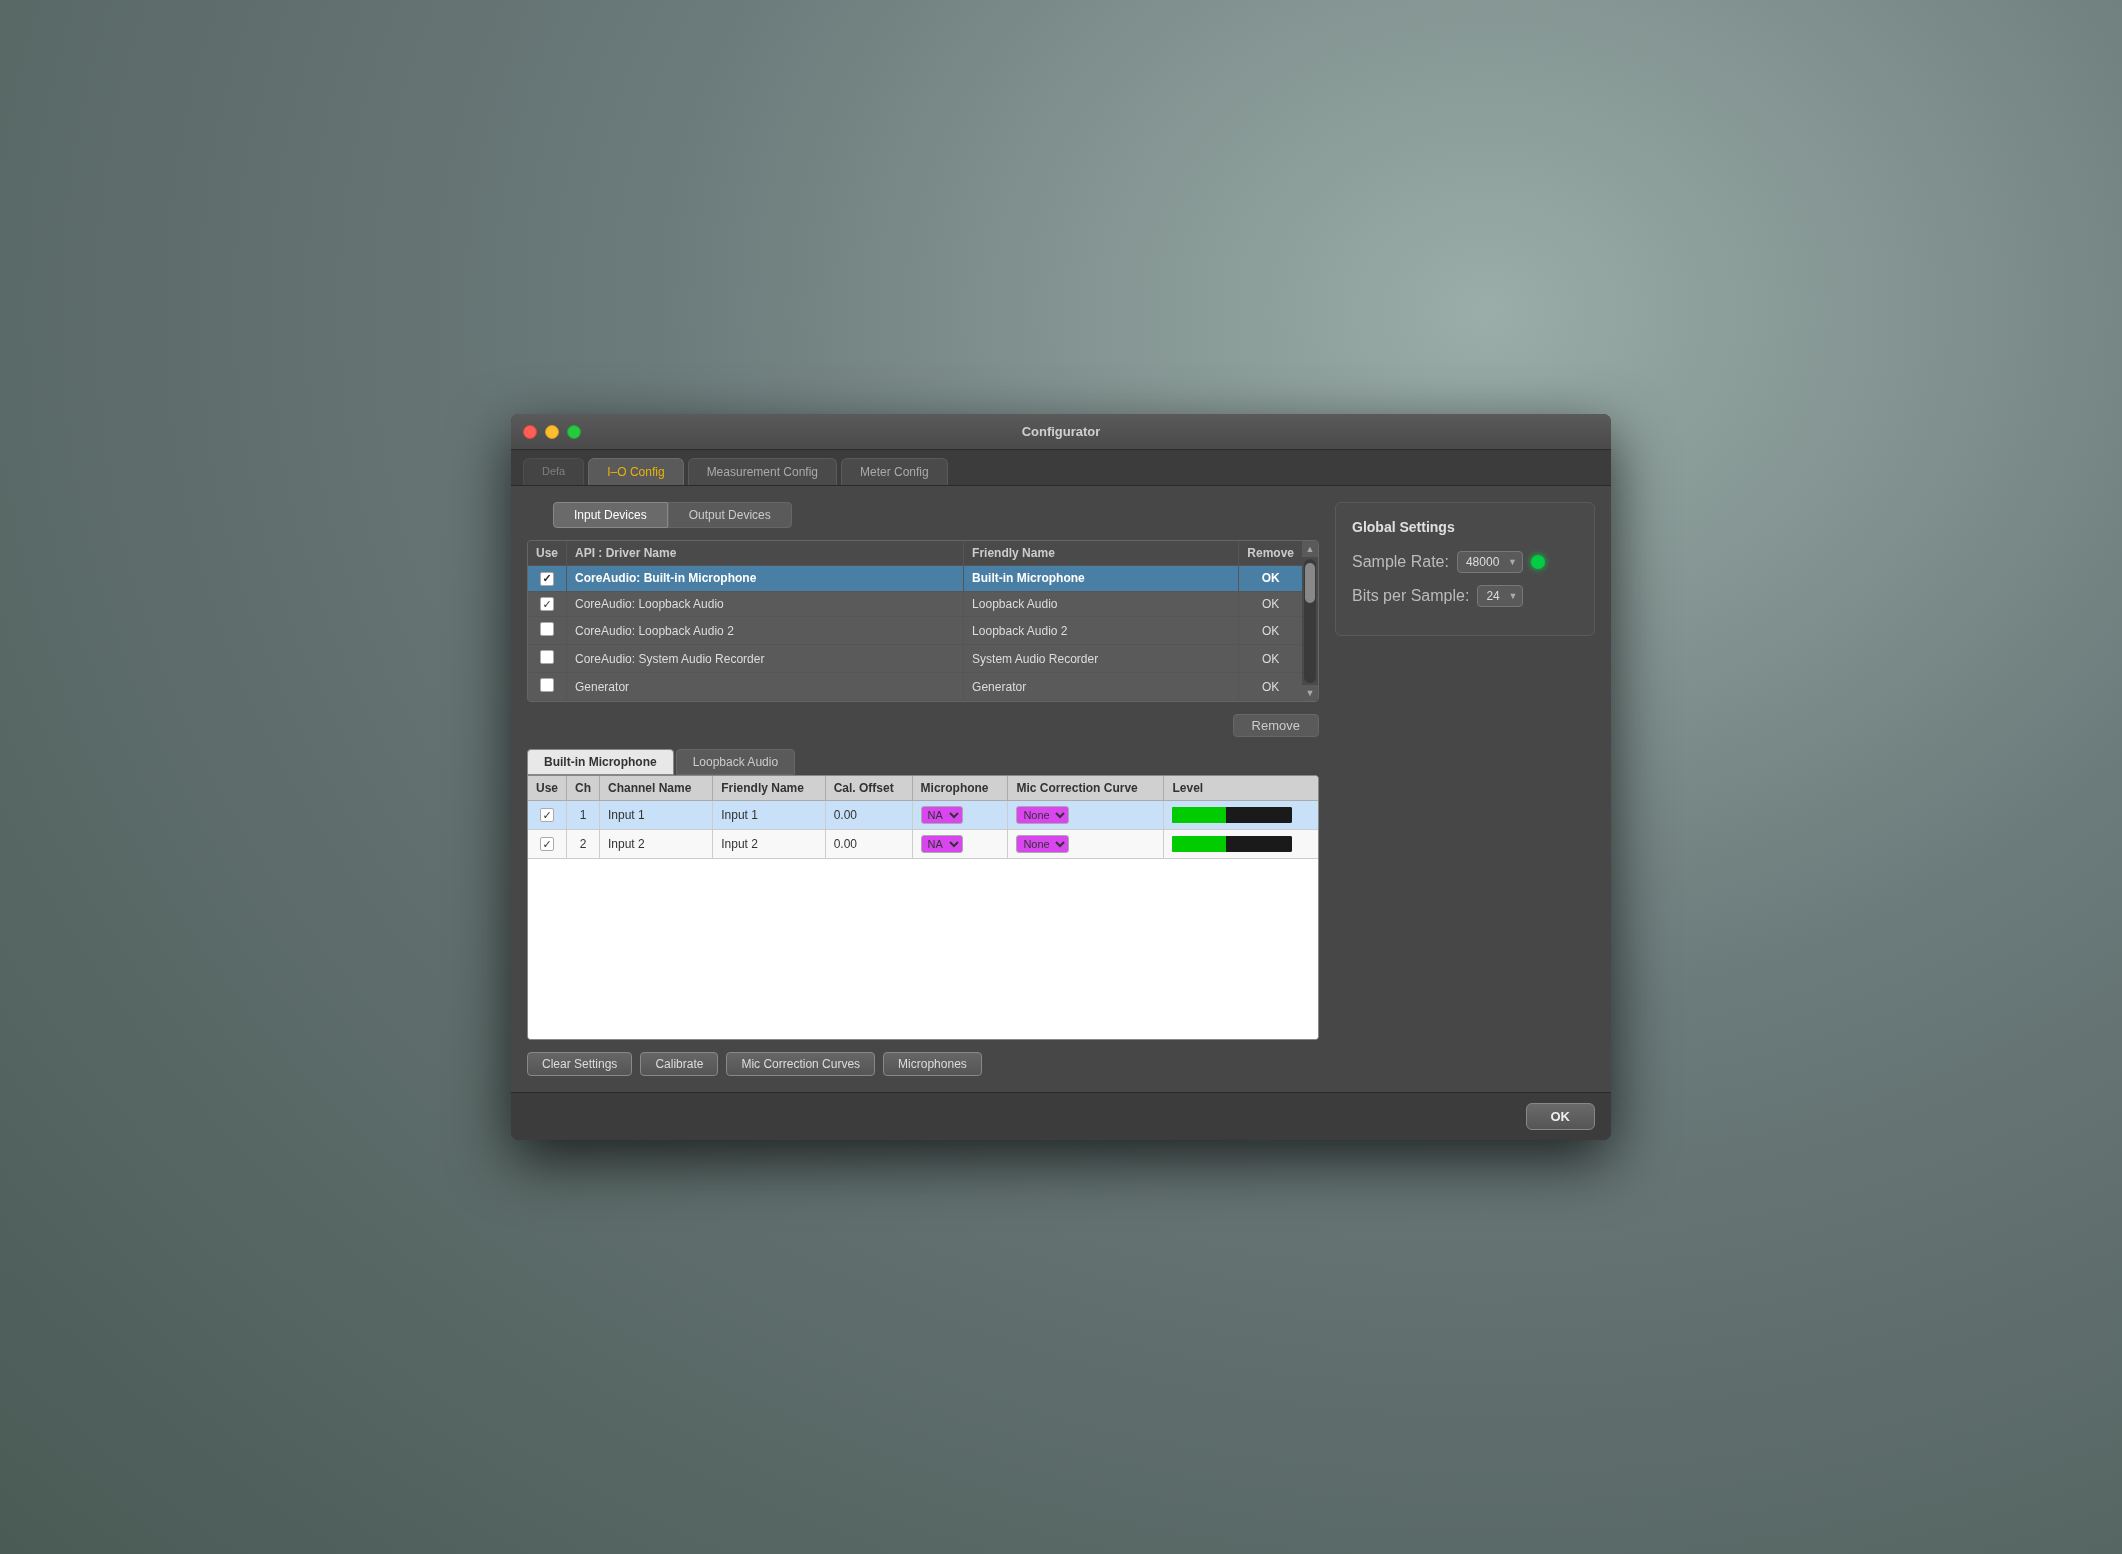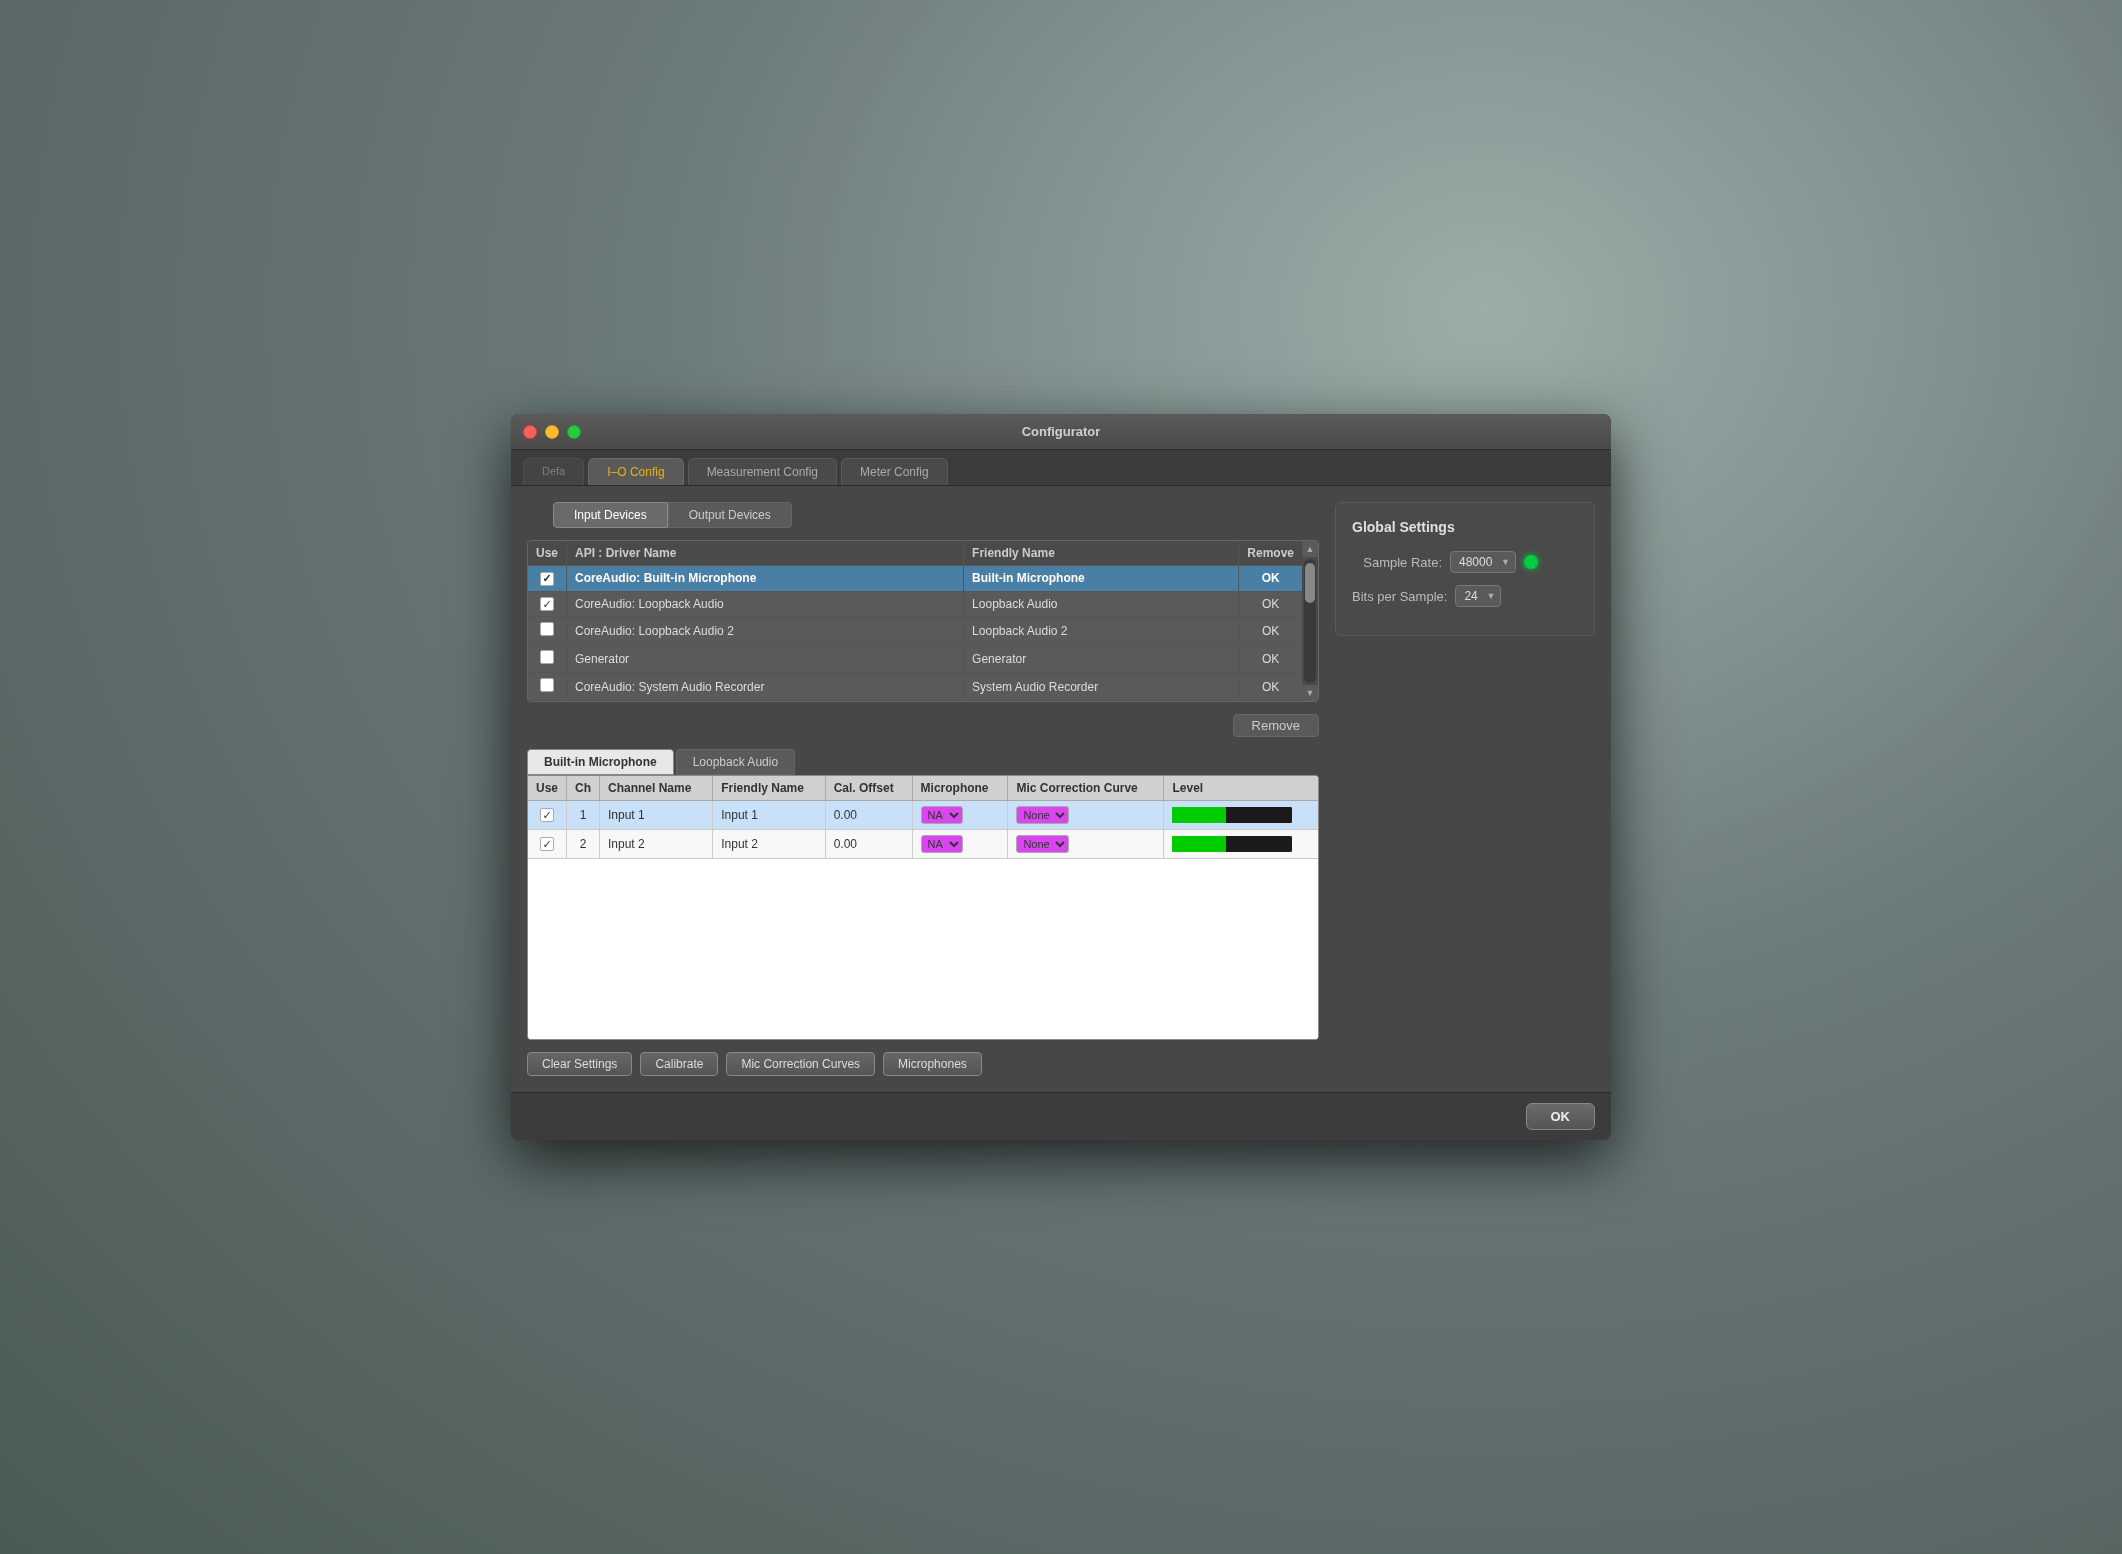--- a/index.html
+++ b/index.html
@@ -313,21 +313,21 @@
       margin-bottom: 16px;
     }
     .settings-row {
       display: flex;
       align-items: center;
       margin-bottom: 12px;
       gap: 8px;
     }
     .settings-label {
       color: #bbb;
-      font-size: 13px;
+      font-size: 16px;
       text-align: right;
       min-width: 90px;
     }
     .settings-select {
       background: #5a5a5a;
       color: #ddd;
       border: 1px solid #777;
       border-radius: 4px;
       padding: 3px 22px 3px 8px;
       font-size: 12px;
@@ -464,28 +464,28 @@
               <td class="status-col"><span>OK</span></td>
             </tr>
             <tr>
               <td class="use-col"><span class="checkbox-empty"></span></td>
               <td><span>CoreAudio: Loopback Audio 2</span></td>
               <td><span>Loopback Audio 2</span></td>
               <td class="status-col"><span>OK</span></td>
             </tr>
             <tr>
               <td class="use-col"><span class="checkbox-empty"></span></td>
+              <td><span>CoreAudio: System Audio Recorder</span></td>
+              <td><span>System Audio Recorder</span></td>
+              <td class="status-col"><span>OK</span></td>
+            </tr>
+            <tr>
+              <td class="use-col"><span class="checkbox-empty"></span></td>
               <td><span>Generator</span></td>
               <td><span>Generator</span></td>
-              <td class="status-col"><span>OK</span></td>
-            </tr>
-            <tr>
-              <td class="use-col"><span class="checkbox-empty"></span></td>
-              <td><span>CoreAudio: System Audio Recorder</span></td>
-              <td><span>System Audio Recorder</span></td>
               <td class="status-col"><span>OK</span></td>
             </tr>
           </tbody>
         </table>
         <div class="scrollbar-col">
           <div class="scrollbar-arrow">▲</div>
           <div class="scrollbar-track">
             <div class="scrollbar-thumb"></div>
           </div>
           <div class="scrollbar-arrow">▼</div>

